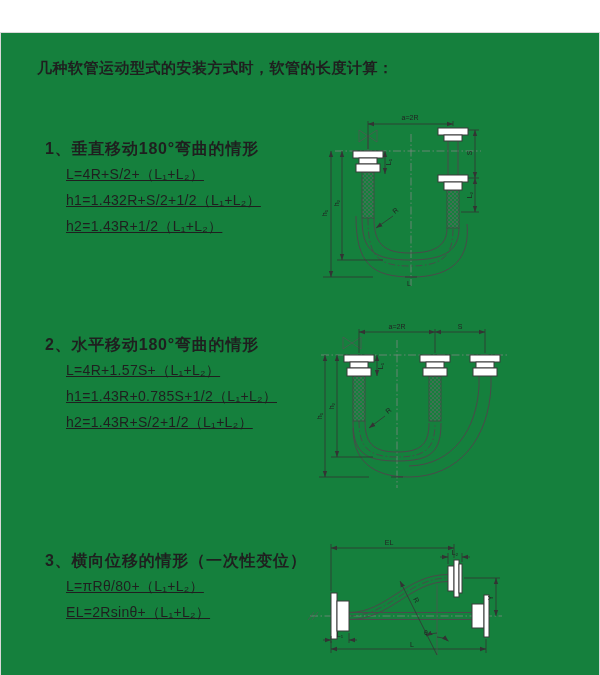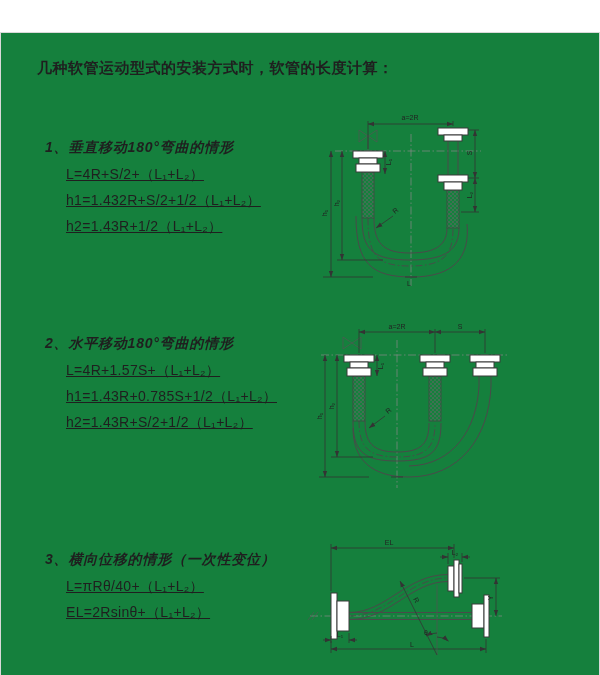--- a/index.html
+++ b/index.html
@@ -8,21 +8,21 @@
     font-family:"Liberation Sans","DejaVu Sans",sans-serif;
     color:#1f1f1f; overflow:hidden; box-sizing:border-box;
     border:1px solid #d9d9d9;
     margin-top:32px;
   }
   .title {
     position:absolute; left:36px; top:26px;
     font-size:15px; font-weight:700; letter-spacing:0.5px; white-space:nowrap;
   }
   .section { position:absolute; left:44px; white-space:nowrap; }
-  .sec-head { font-size:14px; font-weight:700; letter-spacing:0.8px; height:22px;font-style:italic; }
+  .sec-head { font-size:16px; font-weight:700; letter-spacing:0.8px; height:22px; }
   .formula { font-size:14px; font-weight:400; padding-left:21px; line-height:26px; letter-spacing:0.3px;text-decoration:underline; }
   .diagram { position:absolute; }
   svg { display:block; }
   svg text { font-family:"Liberation Sans","DejaVu Sans",sans-serif; fill:#222; font-size:7px; }
   .cl   { stroke:#8a8a8a; stroke-width:0.7; fill:none; stroke-dasharray:8 2.5 1.5 2.5; }
   .hose { stroke:#4a4a4a; stroke-width:1; fill:none; }
   .hd   { stroke:#4a4a4a; stroke-width:0.9; fill:none; stroke-dasharray:7 2.5 1.5 2.5; }
   .fl   { fill:#ffffff; stroke:#3a3a3a; stroke-width:1; }
   .dim  { stroke:#333333; stroke-width:0.8; fill:none; }
   .thin { stroke:#555555; stroke-width:0.7; fill:none; }
@@ -43,21 +43,21 @@
 
   <div class="section" style="top:302px">
     <div class="sec-head"><span>2、</span><span>水平移动180°弯曲的情形</span></div>
     <div class="formula">L=4R+1.57S+（L₁+L₂）</div>
     <div class="formula">h1=1.43R+0.785S+1/2（L₁+L₂）</div>
     <div class="formula">h2=1.43R+S/2+1/2（L₁+L₂）</div>
   </div>
 
   <div class="section" style="top:518px">
     <div class="sec-head"><span>3、</span><span>横向位移的情形（一次性变位）</span></div>
-    <div class="formula">L=πRθ/40+（L₁+L₂）</div>
+    <div class="formula">L=πRθ/80+（L₁+L₂）</div>
     <div class="formula">EL=2Rsinθ+（L₁+L₂）</div>
   </div>
 
   <div class="diagram" style="left:310px; top:75px">
     <svg width="290" height="180" viewBox="0 0 290 180">
       <defs>
         <marker id="ar1" viewBox="0 0 10 10" markerWidth="9" markerHeight="9" refX="9" refY="5" orient="auto-start-reverse">
             <path d="M0,1.8 L9,5 L0,8.2 Z" fill="#333"></path>
           </marker>
         <pattern id="br1" width="4" height="4" patternUnits="userSpaceOnUse">

